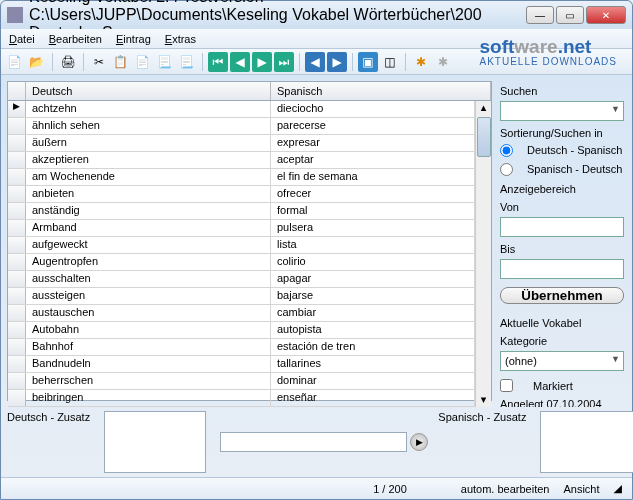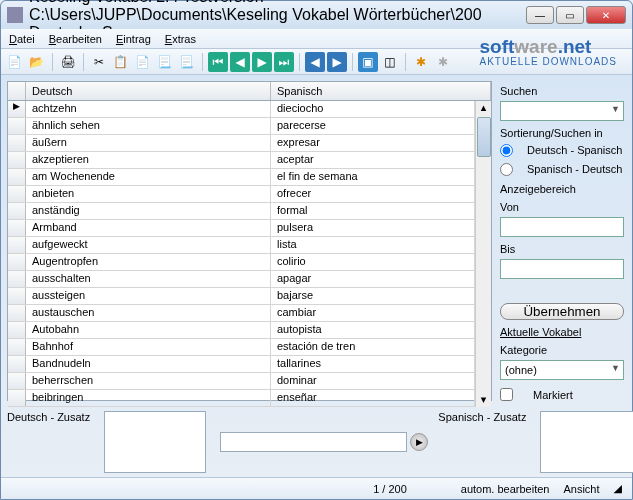--- a/index.html
+++ b/index.html
@@ -34,21 +34,21 @@
   .scrolltrack { width: 16px; background: #efefef; border-left: 1px solid #ccc; position: relative; }
   .scrollthumb { position: absolute; top: 16px; left: 1px; width: 14px; height: 40px; background: linear-gradient(#d8e4f2,#b8cce4); border: 1px solid #8aa; border-radius: 2px; }
   .gridwrap { flex: 1; display: flex; }
   .sidepane { width: 128px; display: flex; flex-direction: column; gap: 4px; padding: 2px; font-size: 11px; }
   .sidepane label { display: block; margin-top: 2px; }
   .txt, .cbo { width: 100%; height: 20px; border: 1px solid #7a9; background: #fff; font-size: 11px; padding: 9px 4px; }
   .cbo { background: #fff; appearance: none; position: relative; }
   .cbowrap { position: relative; }
   .cbowrap::after { content: "▼"; position: absolute; right: 4px; top: 3px; font-size: 9px; color: #555; pointer-events: none; }
   .radio { display: flex; align-items: flex-start; gap: 14px; margin: 1px 0; }
-  .btn { height: 22px; border: 1px solid #888; background: linear-gradient(#fafafa,#e2e2e2); border-radius: 8px; padding: 0 8px; margin-top: 20px; cursor: pointer; }
+  .btn { height: 22px; border: 1px solid #888; background: linear-gradient(#fafafa,#e2e2e2); border-radius: 8px; padding: 0 8px; margin-top: 4px; cursor: pointer; font-weight: bold; }
   .chk { display: flex; align-items: center; gap: 20px; margin-top: 4px; }
   .bottombar { height: 70px; padding: 4px 6px; display: flex; gap: 10px; }
   .zcol { flex: 1; display: flex; flex-direction: row; gap: 14px; }
   .zcol textarea { flex: 1; resize: none; border: 1px solid #9ab; background: #fff; font-family: inherit; font-size: 11px; }
   .zrow { display: flex; gap: 3px; align-items: center; }
   .zrow input { flex: 1; height: 20px; border: 1px solid #9ab; padding: 1px 4px; }
   .circ { width: 18px; height: 18px; border-radius: 50%; background: radial-gradient(#eee,#bbb); border: 1px solid #999; display: flex; align-items: center; justify-content: center; font-size: 9px; }
   .statusbar { height: 22px; background: linear-gradient(#f5f9fd,#e2ebf5); border-top: 1px solid #b8c8db; display: flex; align-items: center; justify-content: flex-end; gap: 14px; padding: 0 10px; font-size: 11px; }
   .statusbar .counter { margin-right: 40px; }
 </style>
@@ -227,21 +227,21 @@
           <span>Spanisch - Deutsch</span>
         </div>
 
       <label>Anzeigebereich</label>
       <label>Von</label>
       <input class="txt" style="">
       <label>Bis</label>
       <input class="txt" style="">
       <button class="btn">Übernehmen</button>
 
-      <label style="margin-top:2px;text-decoration:underline;">Aktuelle Vokabel</label>
+      <label style="margin-top:9px;">Aktuelle Vokabel</label>
       <label>Kategorie</label>
       <div class="cbowrap"><input class="cbo" value="(ohne)" style=""></div>
       <div class="chk">
           <input type="checkbox" style="">
           <span>Markiert</span>
         </div>
       <label>Angelegt 07.10.2004</label>
     </div>
   </div>
 

